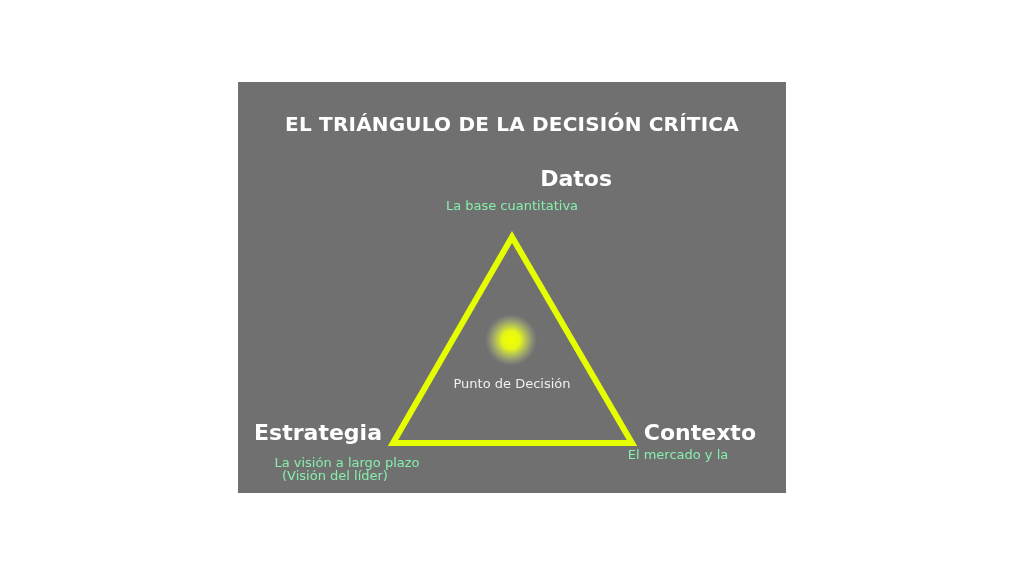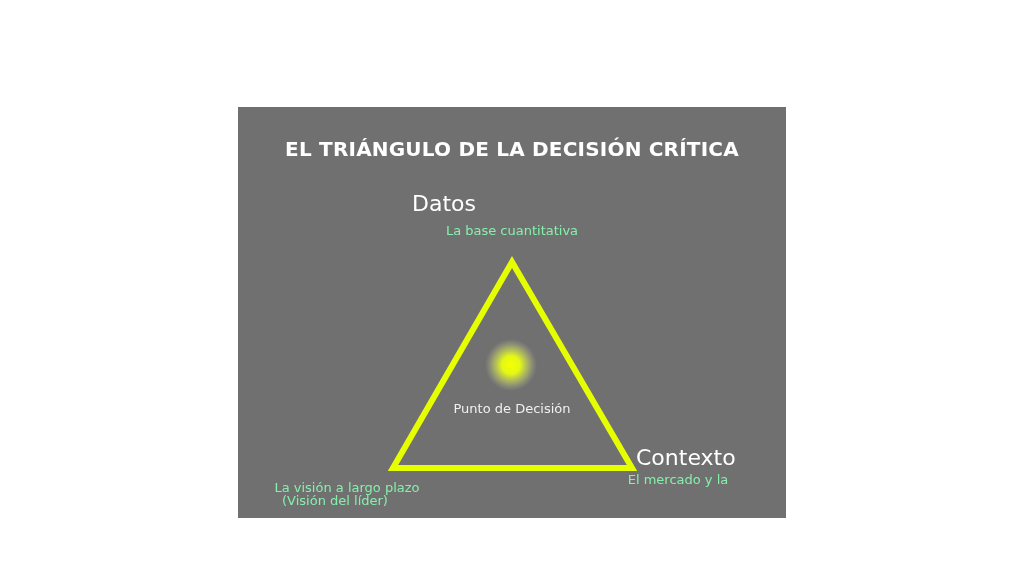--- a/index.html
+++ b/index.html
@@ -1,19 +1,19 @@
 <!DOCTYPE html>
 <html><head>
 <meta charset="utf-8">
 <style>
   html, body { margin: 0; padding: 0; }
   body { width: 1024px; height: 576px; background: #ffffff; position: relative; overflow: hidden; font-family: "DejaVu Sans", sans-serif; }
-  .panel { position: absolute; left: 238px; top: 82px; width: 548px; height: 411px; background: #707070; margin-top: 25px; }
+  .panel { position: absolute; left: 238px; top: 82px; width: 548px; height: 411px; background: #707070; }
   .title { position: absolute; left: 0; width: 548px; top: 30px; text-align: center; color: #ffffff; font-weight: bold; font-size: 20px; letter-spacing: 0.2px; }
-  .node-title { position: absolute; color: #ffffff; font-weight: normal; font-size: 22px; text-align: left; white-space: nowrap; }
+  .node-title { position: absolute; color: #ffffff; font-weight: bold; font-size: 22px; text-align: right; white-space: nowrap; }
   .node-desc { position: absolute; color: #86efac; font-size: 13px; text-align: center; line-height: 21px; white-space: nowrap; }
   svg.tri { position: absolute; left: 0; top: 0; }
   .center-label { position: absolute; color: #f0f0f0; font-size: 13px; text-align: center; white-space: nowrap; }
 </style>
 </head>
 <body>
 
 <div class="panel">
   <div class="title">EL TRIÁNGULO DE LA DECISIÓN CRÍTICA</div>
 
@@ -28,18 +28,19 @@
     </defs>
     <polygon points="274,155 155,361 394,361" fill="none" stroke="#e6ff00" stroke-width="6" stroke-linejoin="miter"></polygon>
     <circle cx="273" cy="258" r="26" fill="url(#glow)"></circle>
   </svg>
 
   <div class="center-label" style="left:174px; width:200px; top:294px;">Punto de Decisión</div>
 
   <div class="node-title" style="left:174px; width:200px; top:84px;">Datos</div>
   <div class="node-desc" style="left:124px; width:300px; top:113px;">La base cuantitativa</div>
 
+  <div class="node-title" style="left:14px; width:130px; top:338px;">Estrategia</div>
   <div class="node-desc" style="left:14px; width:190px; top:370px;">La visión a largo plazo</div>
   <div class="node-desc" style="left:2px; width:190px; top:383px;">(Visión del líder)</div>
 
   <div class="node-title" style="left:398px; width:120px; top:338px;">Contexto</div>
   <div class="node-desc" style="left:370px; width:140px; top:362px;">El mercado y la</div>
 </div>
 
 </body></html>

